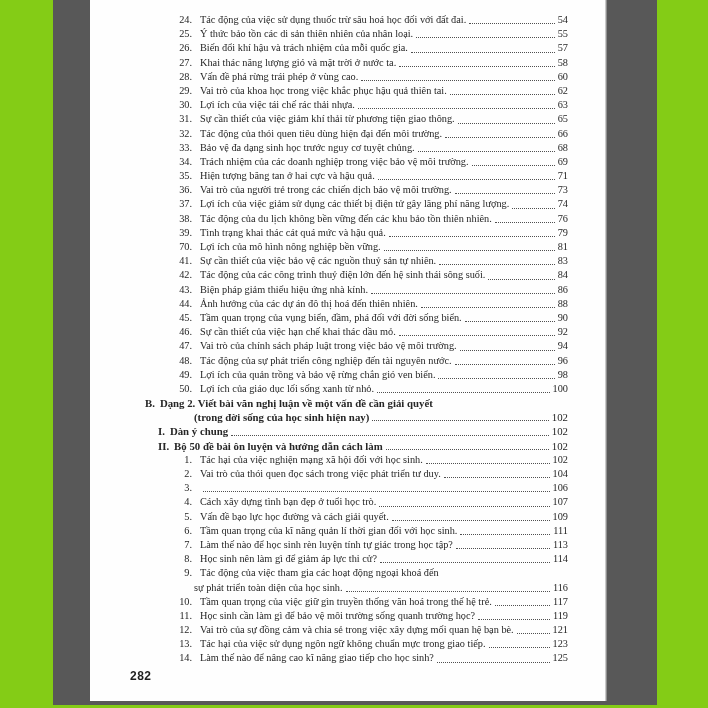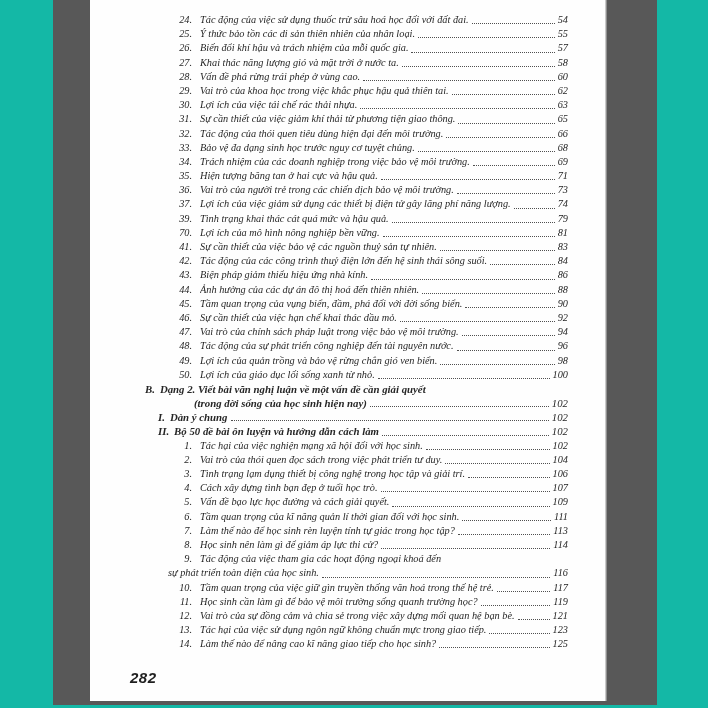--- a/index.html
+++ b/index.html
@@ -4,22 +4,21 @@
 <style>
   html, body {
     margin: 0; padding: 0;
     width: 708px; height: 708px;
     background: #ffffff;
     overflow: hidden;
   }
   .canvas {
     position: relative;
     width: 708px; height: 708px;
-    background: #14b8a6;
-    font-style: italic;
+    background: #84cc16;
   }
   .photo {
     position: absolute;
     left: 53px; top: 0;
     width: 604px; height: 705px;
     background: #585858;
   }
   .page {
     position: absolute;
     left: 37px; top: 0;
@@ -55,33 +54,33 @@
   }
   .leader {
     flex: 1 1 6px;
     min-width: 6px;
     align-self: flex-end;
     margin: 0 3px 3px 3px;
     border-bottom: 1px dotted #4f4f4f;
     height: 1px;
   }
   .pnum { flex: none; }
-  .cont { padding-left: 78px; }
+  .cont { padding-left: 104px; }
   .hb1, .hrow, .hcont { font-size: 10.8px; }
   .hb1   { padding-left: 55px; }
   .hrow  { padding-left: 68px; }
   .hcont { padding-left: 104px; }
   .hlabel { font-weight: bold; margin-right: 5px; flex: none; }
   .htext  { font-weight: bold; white-space: nowrap; overflow: hidden; flex: 0 1 auto; }
   .footer {
     position: absolute;
     left: 40px; top: 669px;
     font-family: "Liberation Sans", "DejaVu Sans", sans-serif;
     font-weight: bold;
-    font-size: 15px;
+    font-size: 12px;
     letter-spacing: 0.5px;
     color: #1f1f1f;
   }
 </style>
 </head>
 <body>
 
 <div class="canvas">
   <div class="photo">
     <div class="page">
@@ -164,20 +163,26 @@
               <span class="num">36.</span>
               <span class="etext">Vai trò của người trẻ trong các chiến dịch bảo vệ môi trường.</span>
               <span class="leader"></span>
               <span class="pnum">73</span>
             </div>
             <div class="trow">
               <span class="num">37.</span>
               <span class="etext">Lợi ích của việc giảm sử dụng các thiết bị điện tử gây lãng phí năng lượng.</span>
               <span class="leader"></span>
               <span class="pnum">74</span>
+            </div>
+            <div class="trow">
+              <span class="num">38.</span>
+              <span class="etext">Tác động của du lịch không bền vững đến các khu bảo tồn thiên nhiên.</span>
+              <span class="leader"></span>
+              <span class="pnum">76</span>
             </div>
             <div class="trow">
               <span class="num">39.</span>
               <span class="etext">Tình trạng khai thác cát quá mức và hậu quả.</span>
               <span class="leader"></span>
               <span class="pnum">79</span>
             </div>
             <div class="trow">
               <span class="num">70.</span>
               <span class="etext">Lợi ích của mô hình nông nghiệp bền vững.</span>
@@ -278,21 +283,20 @@
               <span class="pnum">102</span>
             </div>
             <div class="trow">
               <span class="num">2.</span>
               <span class="etext">Vai trò của thói quen đọc sách trong việc phát triển tư duy.</span>
               <span class="leader"></span>
               <span class="pnum">104</span>
             </div>
             <div class="trow">
               <span class="num">3.</span>
-              <span class="etext">Tình trạng lạm dụng thiết bị công nghệ trong học tập và giải trí.</span>
               <span class="leader"></span>
               <span class="pnum">106</span>
             </div>
             <div class="trow">
               <span class="num">4.</span>
               <span class="etext">Cách xây dựng tình bạn đẹp ở tuổi học trò.</span>
               <span class="leader"></span>
               <span class="pnum">107</span>
             </div>
             <div class="trow">

